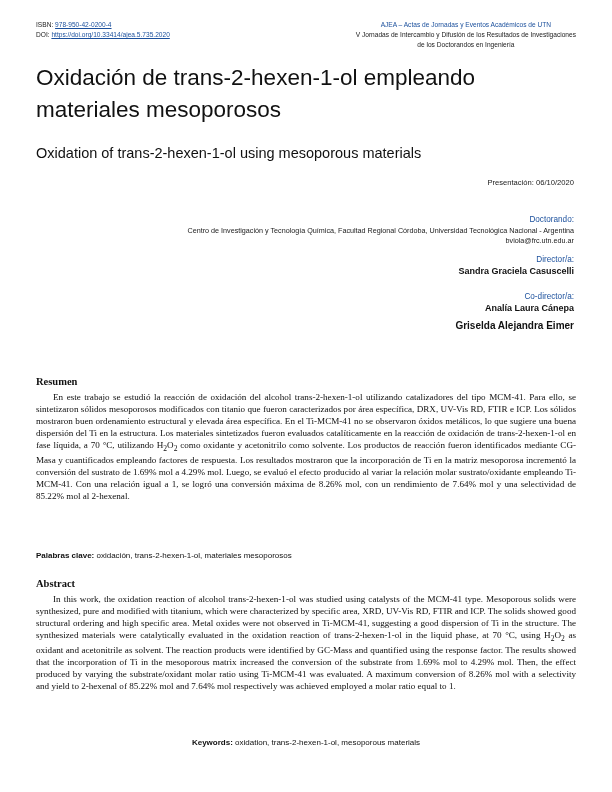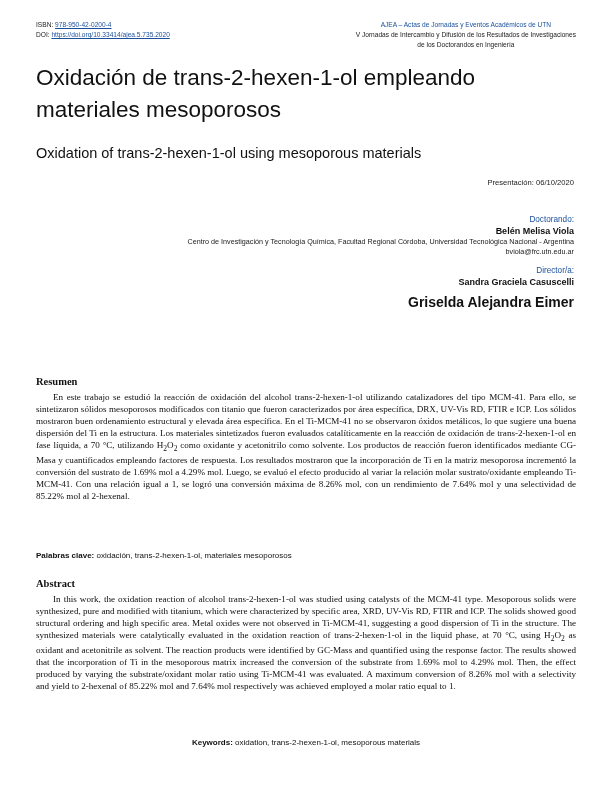--- a/index.html
+++ b/index.html
@@ -114,21 +114,21 @@
     font-size: 7.2px;
     color: #1a1a1a;
   }
   .gap-role {
     margin-top: 10px;
   }
   .gap-role2 {
     margin-top: 16px;
   }
   .pname-sub {
-    font-size: 14px;
+    font-size: 10px;
     font-weight: bold;
     color: #111;
     margin-top: 7px;
   }
 
   
   .sec {
     position: absolute;
     left: 36px;
     right: 36px;
@@ -182,27 +182,28 @@
       <div>de los Doctorandos en Ingeniería</div>
     </div>
   </div>
 
   <div class="title-es">Oxidación de trans-2-hexen-1-ol empleando materiales mesoporosos</div>
   <div class="title-en">Oxidation of trans-2-hexen-1-ol using mesoporous materials</div>
   <div class="presentation">Presentación: 06/10/2020</div>
 
   <div class="people">
     <div class="role">Doctorando:</div>
-    <div class="pname">Belén Melisa Viola</div>
     <div class="affil">Centro de Investigación y Tecnología Química, Facultad Regional Córdoba, Universidad Tecnológica Nacional - Argentina</div>
     <div class="email">bviola@frc.utn.edu.ar</div>
 
     <div class="role gap-role">Director/a:</div>
     <div class="pname">Sandra Graciela Casuscelli</div>
 
+    <div class="role gap-role2">Co-director/a:</div>
+    <div class="pname">Analía Laura Cánepa</div>
     <div class="pname-sub">Griselda Alejandra Eimer</div>
   </div>
 
   <div class="sec sec-resumen">
     <div class="sec-title">Resumen</div>
     <div class="body-text">En este trabajo se estudió la reacción de oxidación del alcohol trans-2-hexen-1-ol utilizando catalizadores del tipo MCM-41. Para ello, se sintetizaron sólidos mesoporosos modificados con titanio que fueron caracterizados por área específica, DRX, UV-Vis RD, FTIR e ICP. Los sólidos mostraron buen ordenamiento estructural y elevada área específica. En el Ti-MCM-41 no se observaron óxidos metálicos, lo que sugiere una buena dispersión del Ti en la estructura. Los materiales sintetizados fueron evaluados catalíticamente en la reacción de oxidación de trans-2-hexen-1-ol en fase líquida, a 70 °C, utilizando H<sub>2</sub>O<sub>2</sub> como oxidante y acetonitrilo como solvente. Los productos de reacción fueron identificados mediante CG-Masa y cuantificados empleando factores de respuesta. Los resultados mostraron que la incorporación de Ti en la matriz mesoporosa incrementó la conversión del sustrato de 1.69% mol a 4.29% mol. Luego, se evaluó el efecto producido al variar la relación molar sustrato/oxidante empleando Ti-MCM-41. Con una relación igual a 1, se logró una conversión máxima de 8.26% mol, con un rendimiento de 7.64% mol y una selectividad de 85.22% mol al 2-hexenal.</div>
   </div>
 
   <div class="sec sec-keywords-es">
     <div class="kw">

